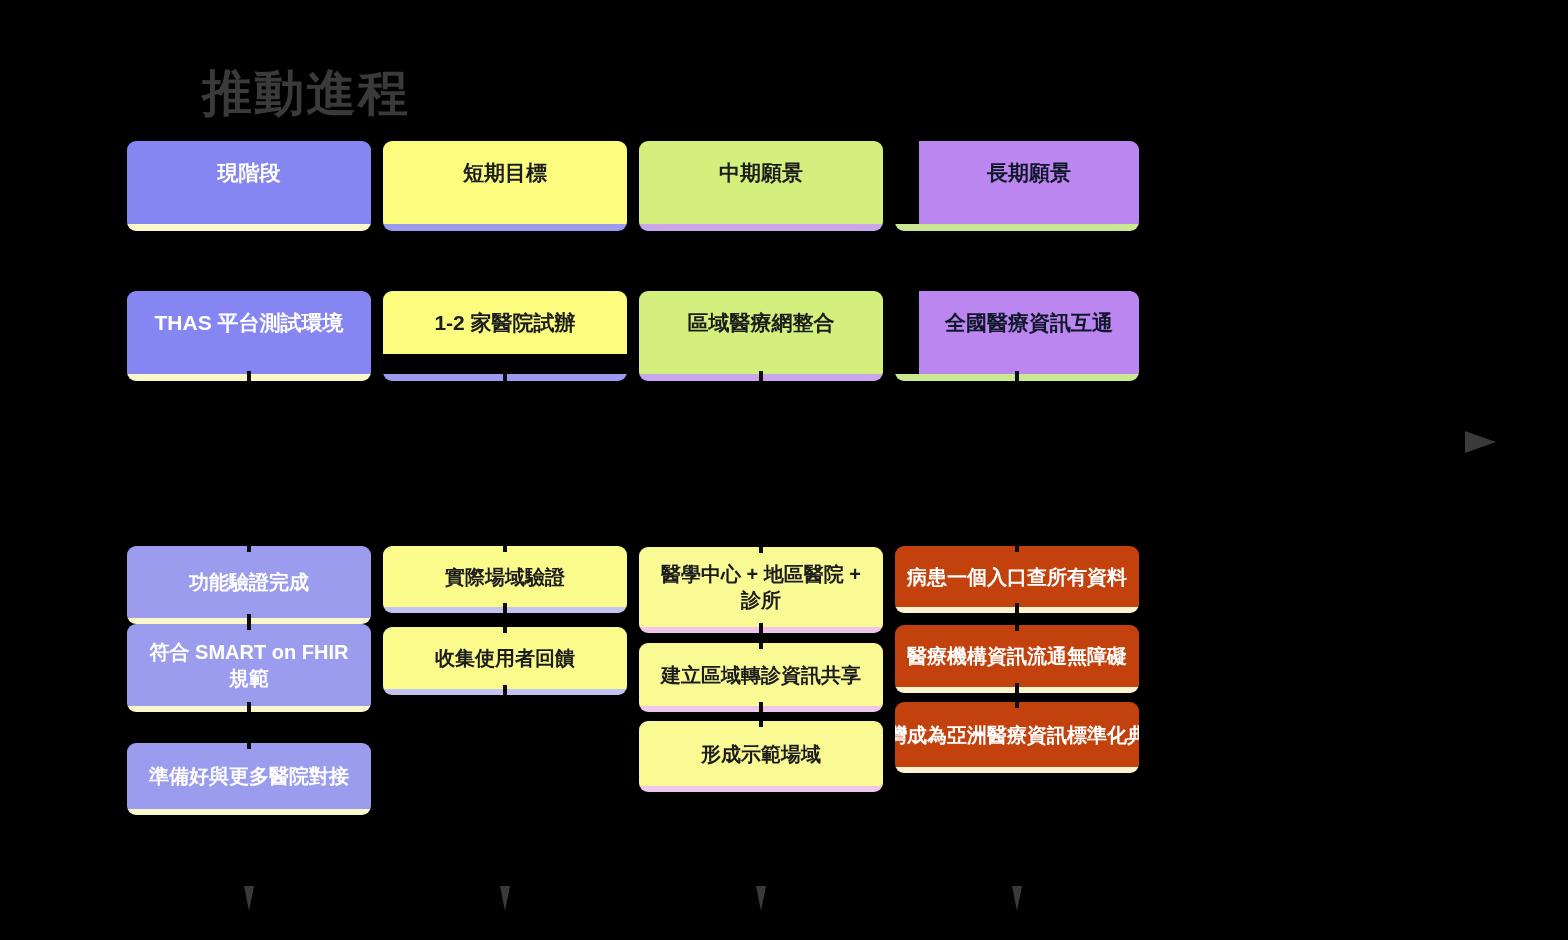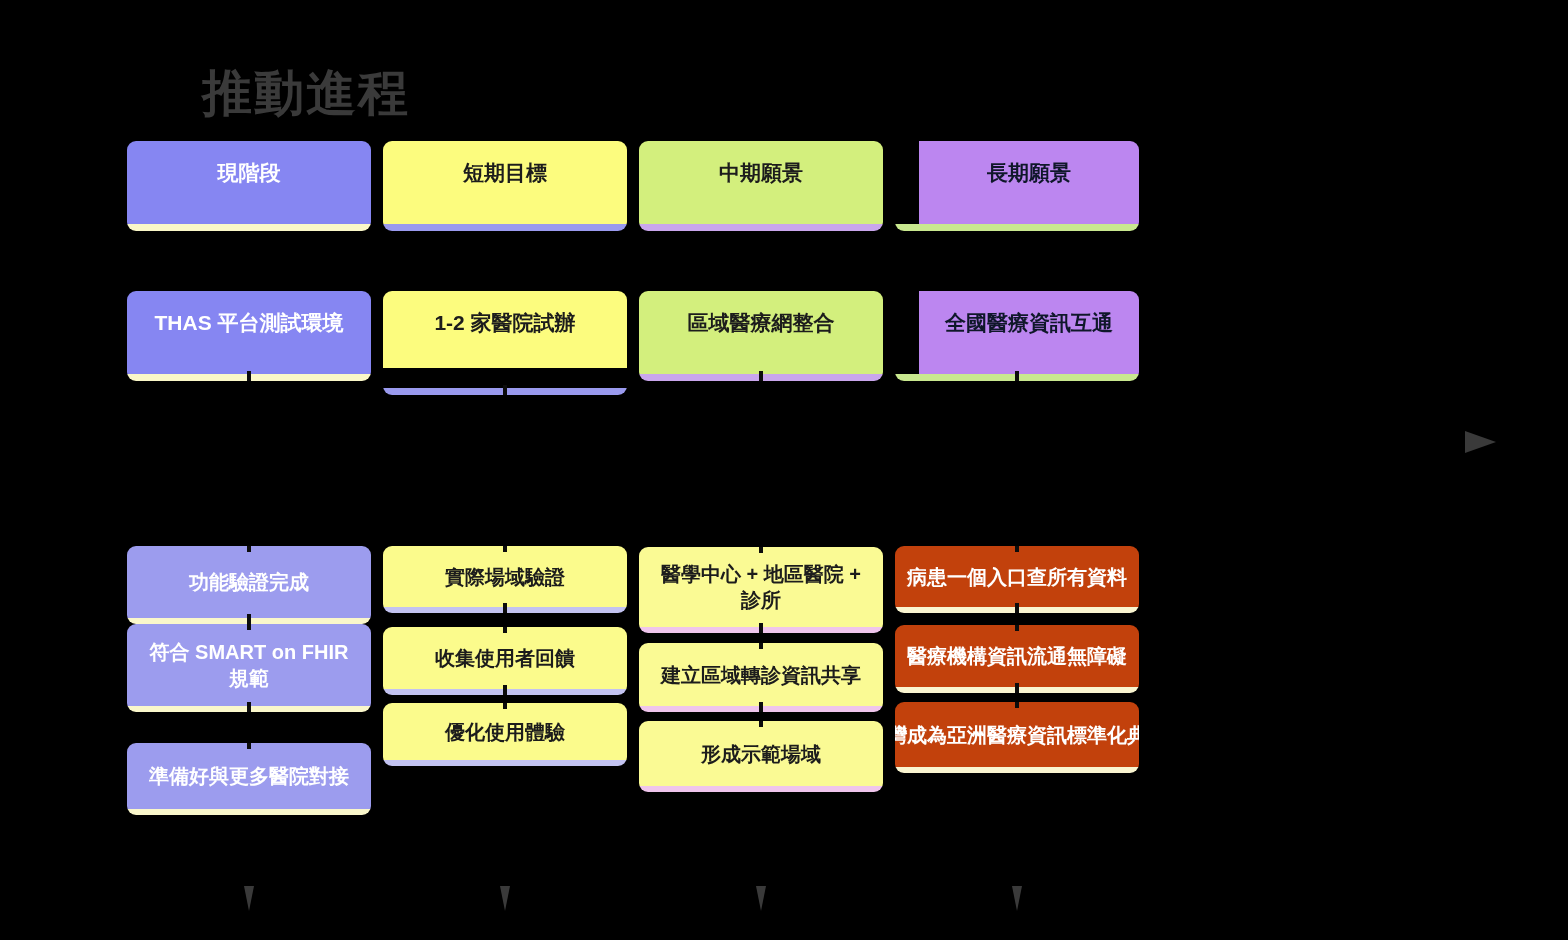--- a/index.html
+++ b/index.html
@@ -97,41 +97,35 @@
       </div>
     <div class="box-strip"></div>
   </div>
 
   <div class="box h2" style="left:383px;top:141px;height:90px;">
     <div class="box-fill">
         <span class="label">短期目標</span>
       </div>
     <div class="box-strip"></div>
   </div>
-  <div class="box h2 notch-b" style="left:383px;top:291px;height:104px;gap:20px;">
+  <div class="box h2 notch-b" style="left:383px;top:291px;height:90px;gap:20px;">
     <div class="box-fill">
         <span class="label">1-2 家醫院試辦</span>
       </div>
     <div class="box-strip"></div>
   </div>
   <div class="box detail c2 notch-t notch-b" style="left:383px;top:546px;height:67px;">
     <div class="box-fill">
         <span class="label">實際場域驗證</span>
       </div>
     <div class="box-strip"></div>
   </div>
   <div class="box detail c2 notch-t notch-b" style="left:383px;top:627px;height:68px;">
     <div class="box-fill">
         <span class="label">收集使用者回饋</span>
-      </div>
-    <div class="box-strip"></div>
-  </div>
-  <div class="box detail c2 notch-t" style="left:383px;top:703px;height:63px;">
-    <div class="box-fill">
-        <span class="label">優化使用體驗</span>
       </div>
     <div class="box-strip"></div>
   </div>
 
   <div class="box h3" style="left:639px;top:141px;height:90px;">
     <div class="box-fill">
         <span class="label">中期願景</span>
       </div>
     <div class="box-strip"></div>
   </div>

